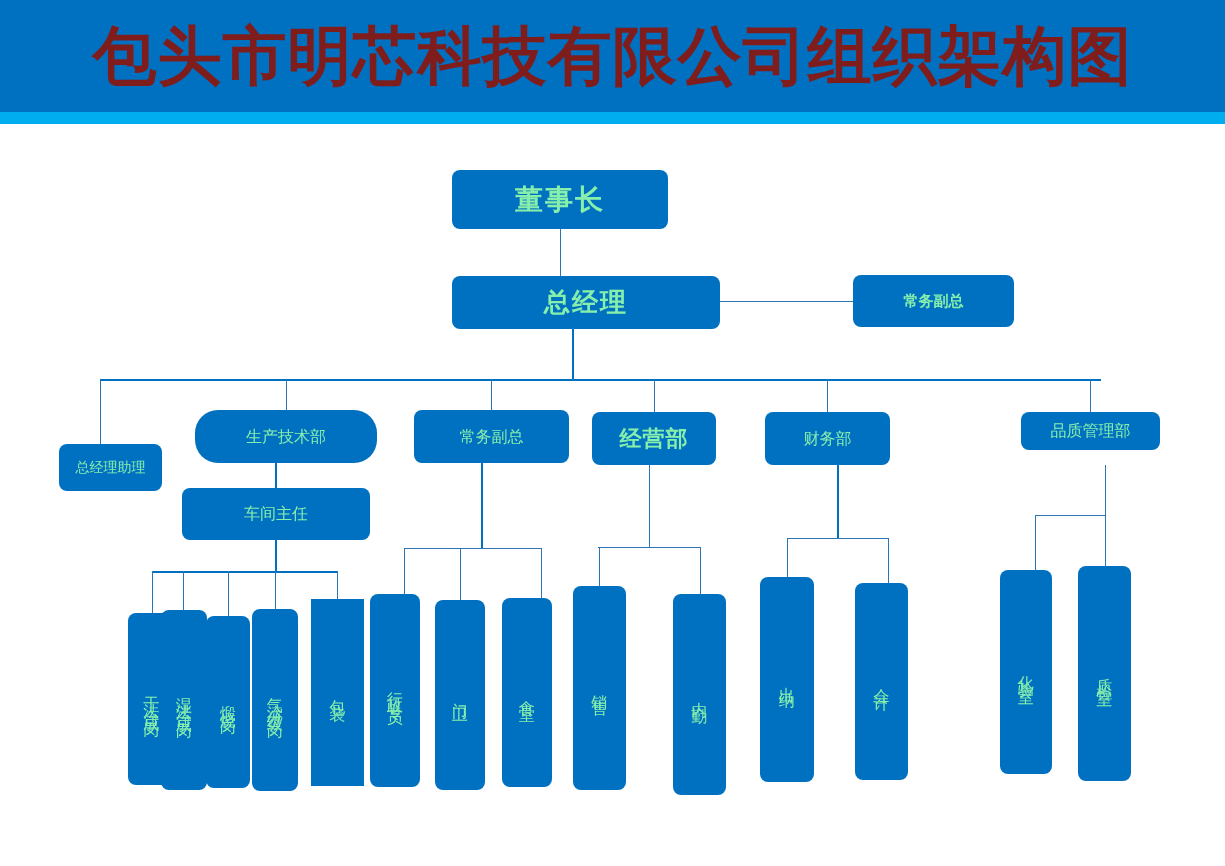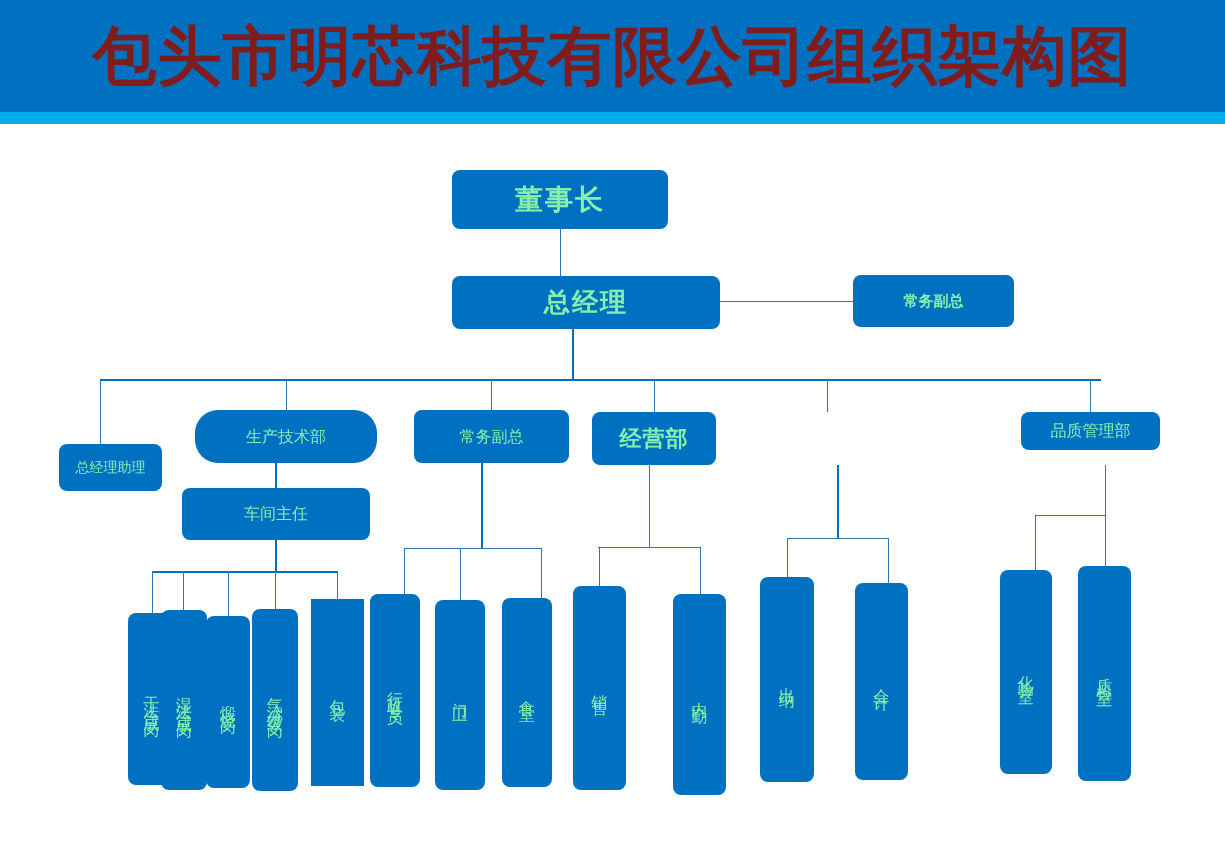--- a/index.html
+++ b/index.html
@@ -154,20 +154,21 @@
   <div class="node side" style="left:853px; top:275px; width:161px; height:52px;">常务副总</div>
 
   <div class="node assist" style="left:59px; top:444px; width:103px; height:47px;">总经理助理</div>
 
   <div class="node dept" style="left:195px; top:410px; width:182px; height:53px;border-radius:23px;">生产技术部</div>
 
   <div class="node dept" style="left:414px; top:410px; width:155px; height:53px;">常务副总</div>
 
   <div class="node dept-strong" style="left:592px; top:412px; width:124px; height:53px;">经营部</div>
 
+  <div class="node dept" style="left:765px; top:412px; width:125px; height:53px;">财务部</div>
 
   <div class="node dept" style="left:1021px; top:412px; width:139px; height:38px;">品质管理部</div>
 
   <div class="node sub" style="left:182px; top:488px; width:188px; height:52px;">车间主任</div>
 
   <div class="node" style="left:128px; top:613px; width:47px; height:172px;">
     <span class="leaf-label">干法合成岗</span>
   </div>
   <div class="node" style="left:161px; top:610px; width:46px; height:180px;">
     <span class="leaf-label">湿法合成岗</span>

